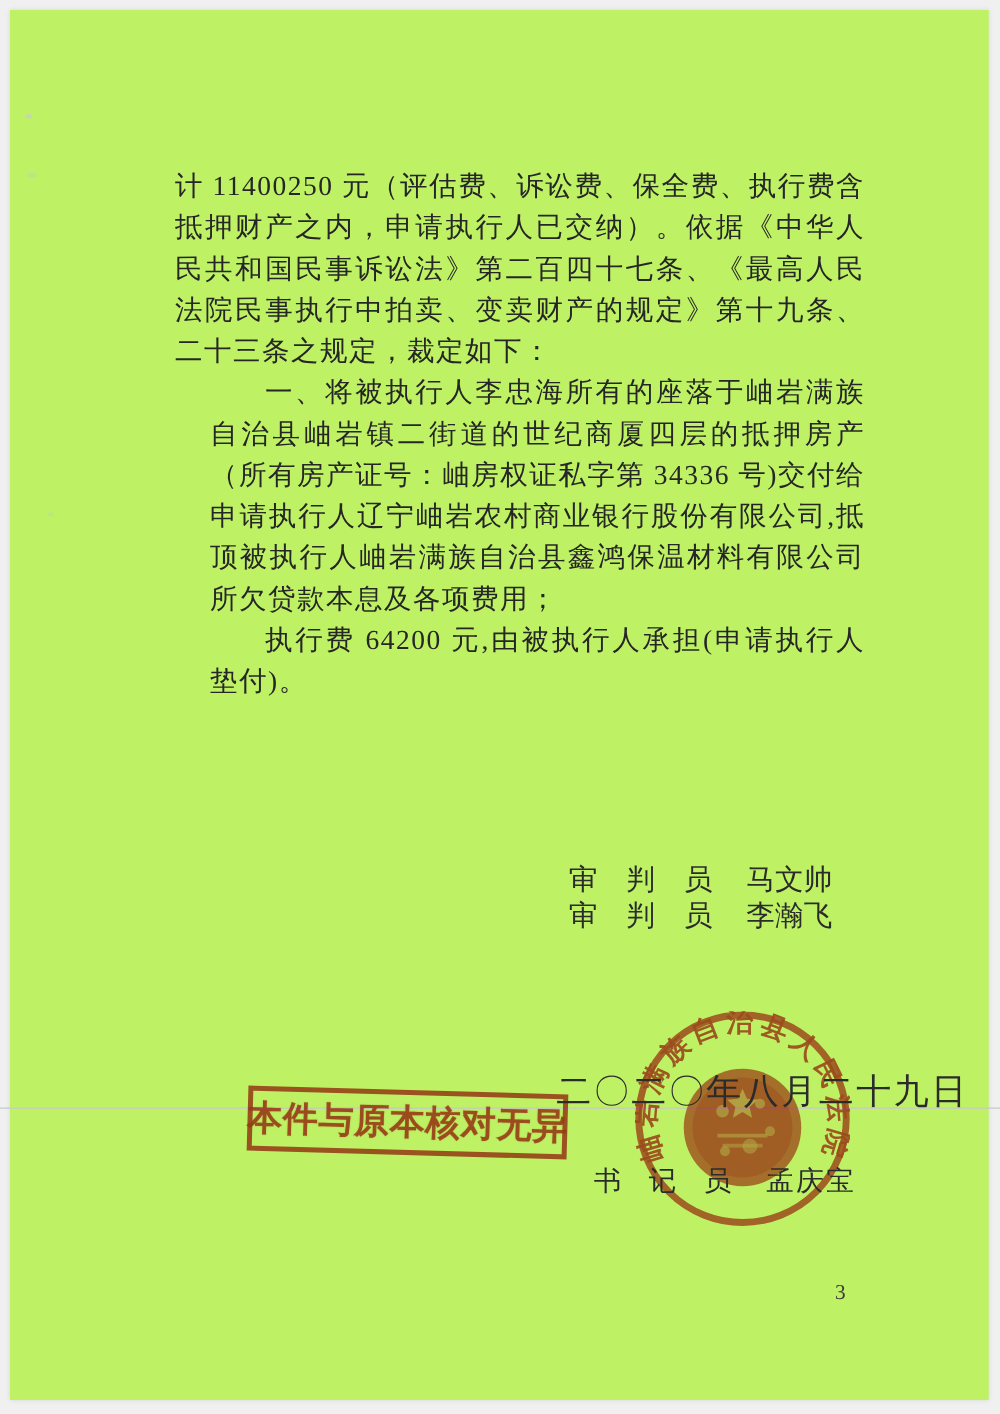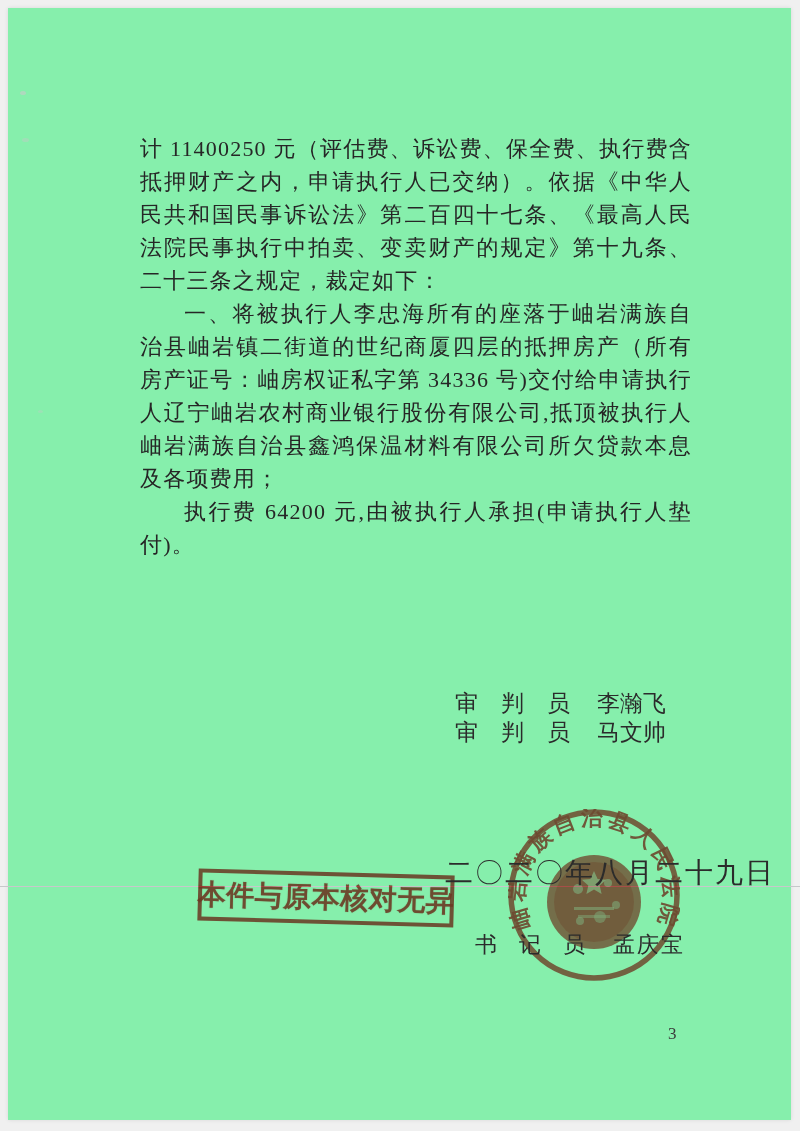--- a/index.html
+++ b/index.html
@@ -6,34 +6,34 @@
   body {
     width: 800px; height: 1131px;
     background: #f0f0f0;
     position: relative;
     font-family: "Liberation Serif", "DejaVu Serif", serif;
     overflow: hidden;
   }
   .page {
     position: absolute; left: 8px; top: 8px;
     width: 783px; height: 1112px;
-    background: #86efac;
+    background: #bef264;
     box-shadow: 0 0 4px rgba(0,0,0,0.10);
   }
   
   .body-text {
     position: absolute; left: 132px; top: 124px; width: 552px;
     font-size: 22px; line-height: 33px;
     color: #262626;
     letter-spacing: 1.2px;
     text-align: justify;
     text-justify: inter-character;
   }
   .body-text p { margin: 0; }
-  .body-text p.indent { text-indent: 2em; }
+  .body-text p.indent { text-indent: 2em; margin-left: 28px; }
   
   .sig-block {
     position: absolute; left: 447px; top: 682px;
     font-size: 23px; color: #2b2b2b;
   }
   .sig-row { height: 28.5px; line-height: 28.5px; white-space: pre; }
   .sig-name { margin-left: 27px; }
   
   .date-line {
     position: absolute; left: 437px; top: 846px;
@@ -91,22 +91,22 @@
   <div class="speck s2"></div>
   <div class="speck s3"></div>
 
   <div class="body-text" id="paragraphs">
       <p>计 11400250 元（评估费、诉讼费、保全费、执行费含抵押财产之内，申请执行人已交纳）。依据《中华人民共和国民事诉讼法》第二百四十七条、《最高人民法院民事执行中拍卖、变卖财产的规定》第十九条、二十三条之规定，裁定如下：</p>
       <p class="indent">一、将被执行人李忠海所有的座落于岫岩满族自治县岫岩镇二街道的世纪商厦四层的抵押房产（所有房产证号：岫房权证私字第 34336 号)交付给申请执行人辽宁岫岩农村商业银行股份有限公司,抵顶被执行人岫岩满族自治县鑫鸿保温材料有限公司所欠贷款本息及各项费用；</p>
       <p class="indent">执行费 64200 元,由被执行人承担(申请执行人垫付)。</p>
     </div>
 
   <div class="sig-block" id="signatures">
+      <div class="sig-row"><span>审　判　员</span><span class="sig-name">马文帅</span></div>
       <div class="sig-row"><span>审　判　员</span><span class="sig-name">李瀚飞</span></div>
-      <div class="sig-row"><span>审　判　员</span><span class="sig-name">马文帅</span></div>
     </div>
 
   <div class="scan-line"></div>
 
   <svg class="seal" viewBox="0 0 172 172">
 
     <circle cx="86" cy="86" r="83" fill="none" stroke="#d0493f" stroke-width="5.5" opacity="0.9"></circle>
 
     <g>
       <circle cx="86" cy="93" r="47" fill="#d4544a" opacity="0.88"></circle>

